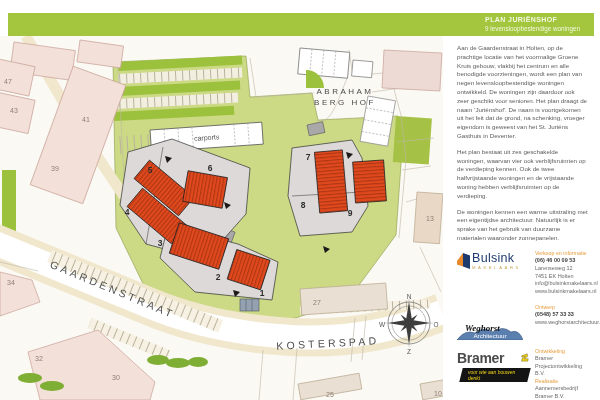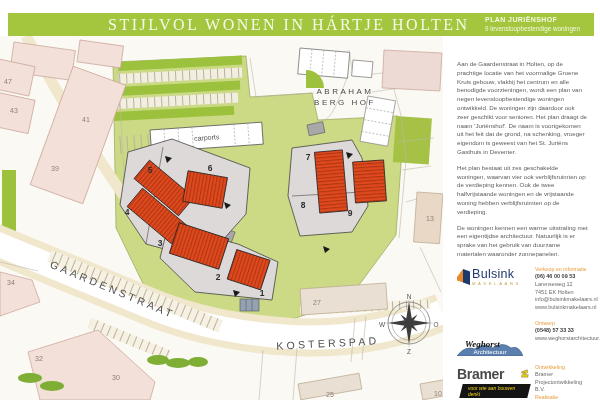--- a/index.html
+++ b/index.html
@@ -10,21 +10,21 @@
         display:flex;align-items:center;}
   .band-title{margin-left:100px;color:#f6fae8;font-family:"Liberation Serif",serif;
         font-size:16px;letter-spacing:2.5px;white-space:nowrap;}
   .band-plan{margin-left:auto;margin-right:14px;color:#f3f8e0;text-align:left;line-height:1.25;}
   .band-plan .pn{font-size:7px;font-weight:bold;letter-spacing:.4px;}
   .band-plan .ps{font-size:6.3px;}
   
   .mapwrap{position:absolute;left:0;top:0;width:600px;height:400px;}
   
   .panel{position:absolute;left:443px;top:36px;width:157px;height:364px;background:#ffffff;
-         box-sizing:border-box;padding:24px 12px 4px 14px;color:#5c5c5c;}
+         box-sizing:border-box;padding:8px 12px 4px 14px;color:#5c5c5c;}
   .panel p{margin:0 0 7px 0;font-size:6.2px;line-height:1.42;}
   .contact-row{display:flex;gap:6px;margin-bottom:8px;align-items:flex-start;}
   .logo-box{width:72px;flex:0 0 72px;}
   .cblock{font-size:5.5px;line-height:1.4;color:#6b6b6b;}
   .clabel{color:#e89c3c;font-size:5.3px;}
   .cphone{font-weight:bold;color:#3c3c3c;}
   
   .bulsink{display:flex;align-items:flex-start;gap:2px;margin-top:2px;}
   .bulsink .bt{color:#1d3a6d;font-size:12.5px;letter-spacing:.3px;line-height:1;}
   .bulsink .bs{color:#c8a451;font-size:4.2px;letter-spacing:2.6px;margin-top:1px;}
@@ -266,21 +266,20 @@
         <text x="0" y="-24">N</text>
         <text x="27" y="4">O</text>
         <text x="0" y="31">Z</text>
         <text x="-27" y="4">W</text>
       </g>
     </g>
   </svg>
   </div>
 
   <div class="band">
-    <div class="band-title">STIJLVOL WONEN IN HÁRTJE HOLTEN</div>
     <div class="band-plan">
       <div class="pn">PLAN JURIËNSHOF</div>
       <div class="ps">9 levensloopbestendige woningen</div>
     </div>
   </div>
 
   <div class="panel">
     <p>Aan de Gaardenstraat in Holten, op de prachtige locatie van het voormalige Groene Kruis gebouw, vlakbij het centrum en alle benodigde voorzieningen, wordt een plan van negen levensloopbestendige woningen ontwikkeld. De woningen zijn daardoor ook zeer geschikt voor senioren. Het plan draagt de naam 'Juriënshof'. De naam is voortgekomen uit het feit dat de grond, na schenking, vroeger eigendom is geweest van het St. Juriëns Gasthuis in Deventer.</p>
     <p>Het plan bestaat uit zes geschakelde woningen, waarvan vier ook verblijfsruimten op de verdieping kennen. Ook de twee halfvrijstaande woningen en de vrijstaande woning hebben verblijfsruimten op de verdieping.</p>
     <p>De woningen kennen een warme uitstraling met een eigentijdse architectuur. Natuurlijk is er sprake van het gebruik van duurzame materialen waaronder zonnepanelen.</p>

